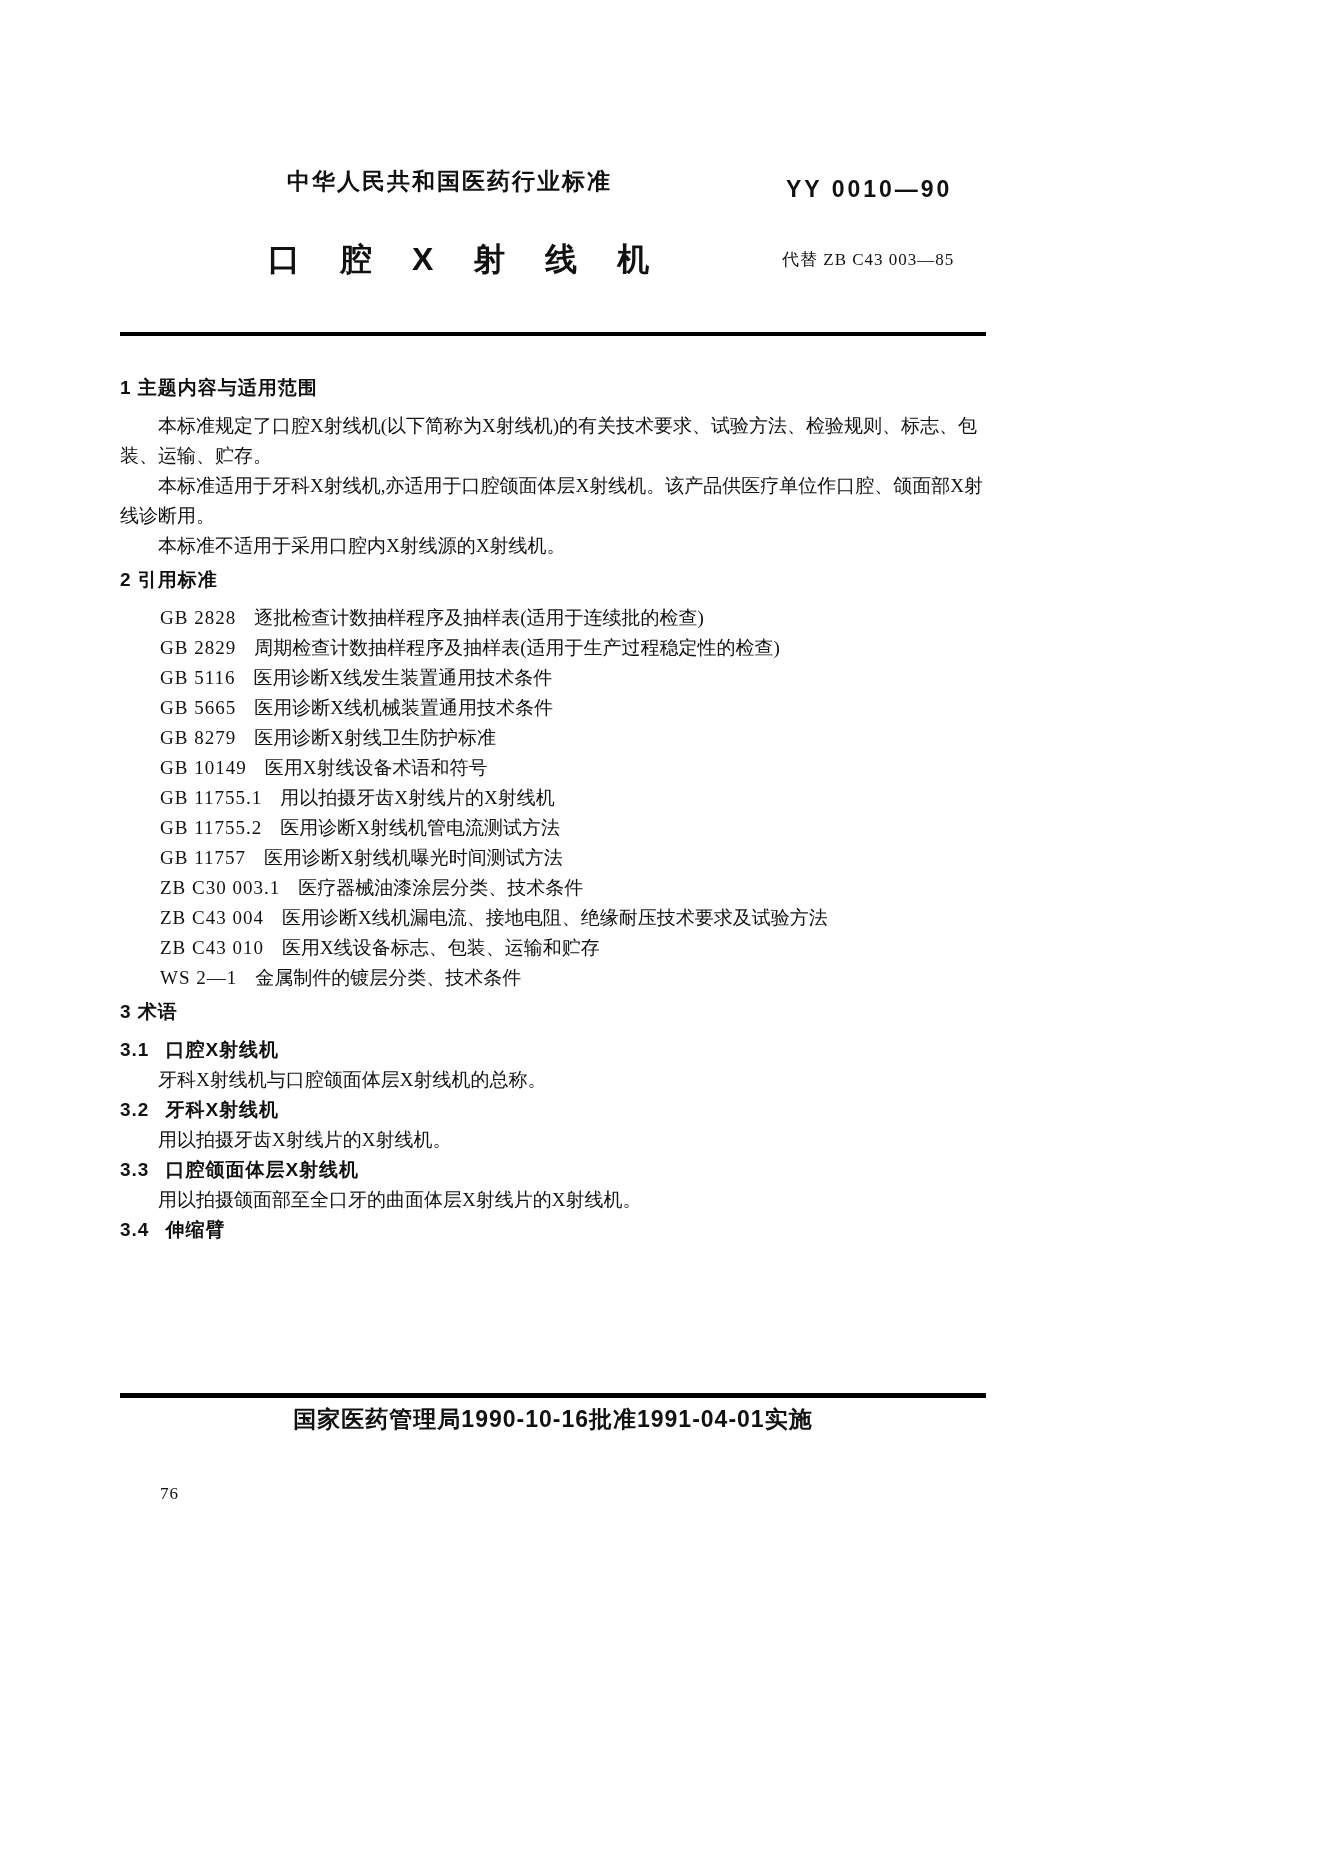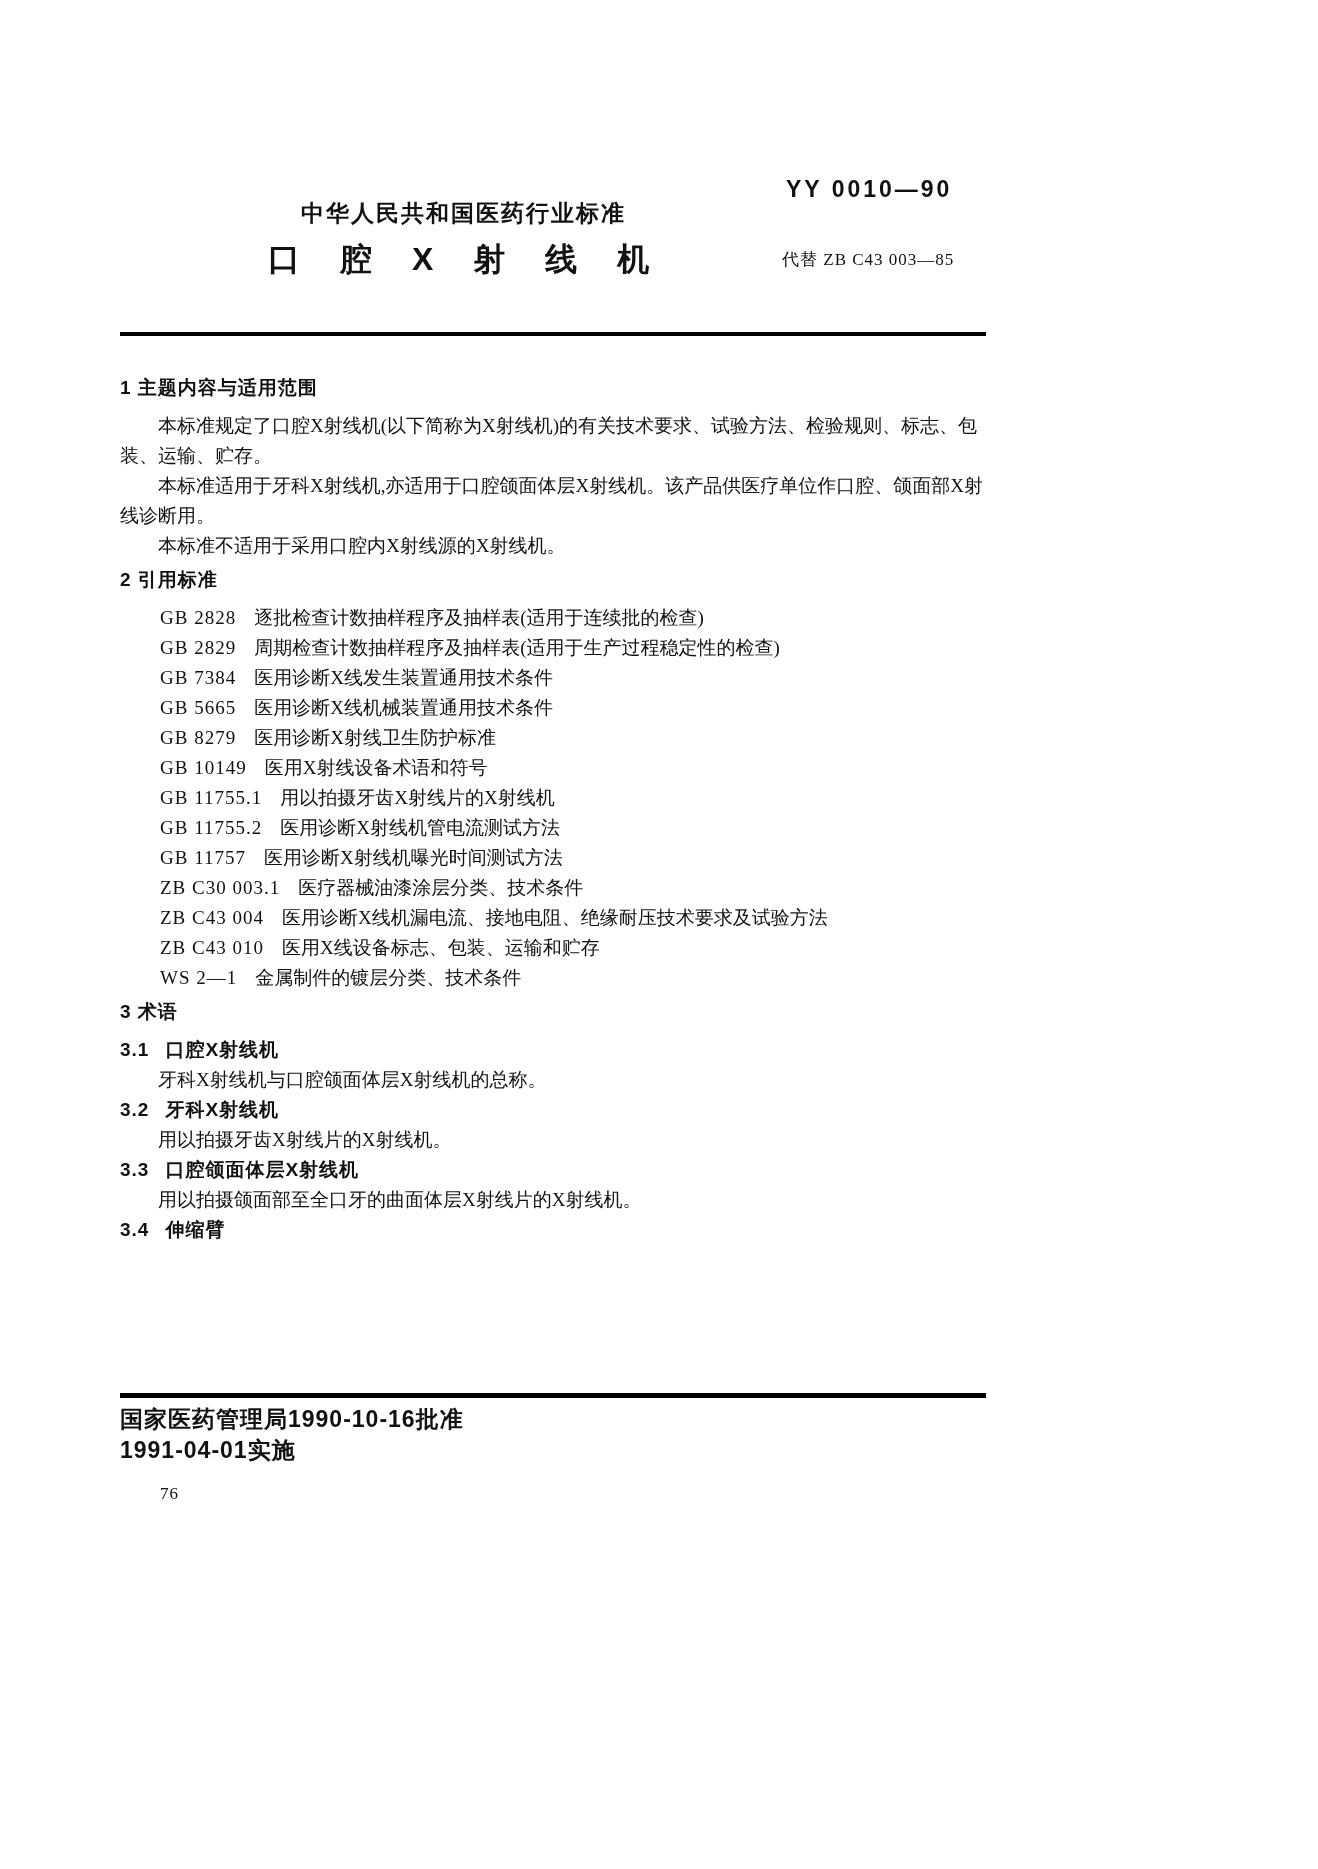--- a/index.html
+++ b/index.html
@@ -8,25 +8,24 @@
   .sheet {
     position:relative;
     width:1318px; height:1869px;
     background:#ffffff;
     color:#111;
     margin:0 auto;
     overflow:hidden;
   }
   
   .std-type {
-    position:absolute; left:301px; top:166px;
+    position:absolute; left:287px; top:166px;
     font-family:"Liberation Sans", sans-serif;
     font-weight:bold; font-size:23px; letter-spacing:2px;
     white-space:nowrap;
-    margin-top:32px;
   }
   .doc-number {
     position:absolute; left:786px; top:176px;
     font-family:"Liberation Sans", sans-serif;
     font-weight:bold; font-size:23px; letter-spacing:3px;
     white-space:nowrap;
   }
   .doc-title {
     position:absolute; left:268px; top:238px;
     font-family:"Liberation Sans", sans-serif;
@@ -68,23 +67,23 @@
     font-weight:bold; line-height:30px; letter-spacing:1px;
   }
   .sub-num { margin-right:16px; }
   
   .footer-rule {
     position:absolute; left:120px; top:1393px;
     width:866px; height:5px; background:#000;
   }
   .footer-row {
     position:absolute; left:120px; top:1404px; width:866px;
-    display:flex; justify-content:flex-start; align-items:baseline;
-    font-family:"Liberation Sans", sans-serif;
-    font-weight:bold; font-size:23px; letter-spacing:1px;flex-direction:column;
+    display:flex; justify-content:center; align-items:baseline;
+    font-family:"Liberation Sans", sans-serif;
+    font-weight:bold; font-size:23px; letter-spacing:1px;
   }
   .page-number {
     position:absolute; left:160px; top:1484px;
     font-size:17px; letter-spacing:1px;
   }
 </style>
 </head>
 <body>
 
 <div class="sheet">
@@ -115,21 +114,21 @@
 
           <li class="ref-item">
             <span class="ref-code">GB 2828</span><span class="ref-title">逐批检查计数抽样程序及抽样表(适用于连续批的检查)</span>
           </li>
 
           <li class="ref-item">
             <span class="ref-code">GB 2829</span><span class="ref-title">周期检查计数抽样程序及抽样表(适用于生产过程稳定性的检查)</span>
           </li>
 
           <li class="ref-item">
-            <span class="ref-code">GB 7384</span><span class="ref-title">医用诊断X线发生装置通用技术条件</span>
+            <span class="ref-code">GB 5116</span><span class="ref-title">医用诊断X线发生装置通用技术条件</span>
           </li>
 
           <li class="ref-item">
             <span class="ref-code">GB 5665</span><span class="ref-title">医用诊断X线机械装置通用技术条件</span>
           </li>
 
           <li class="ref-item">
             <span class="ref-code">GB 8279</span><span class="ref-title">医用诊断X射线卫生防护标准</span>
           </li>
 

